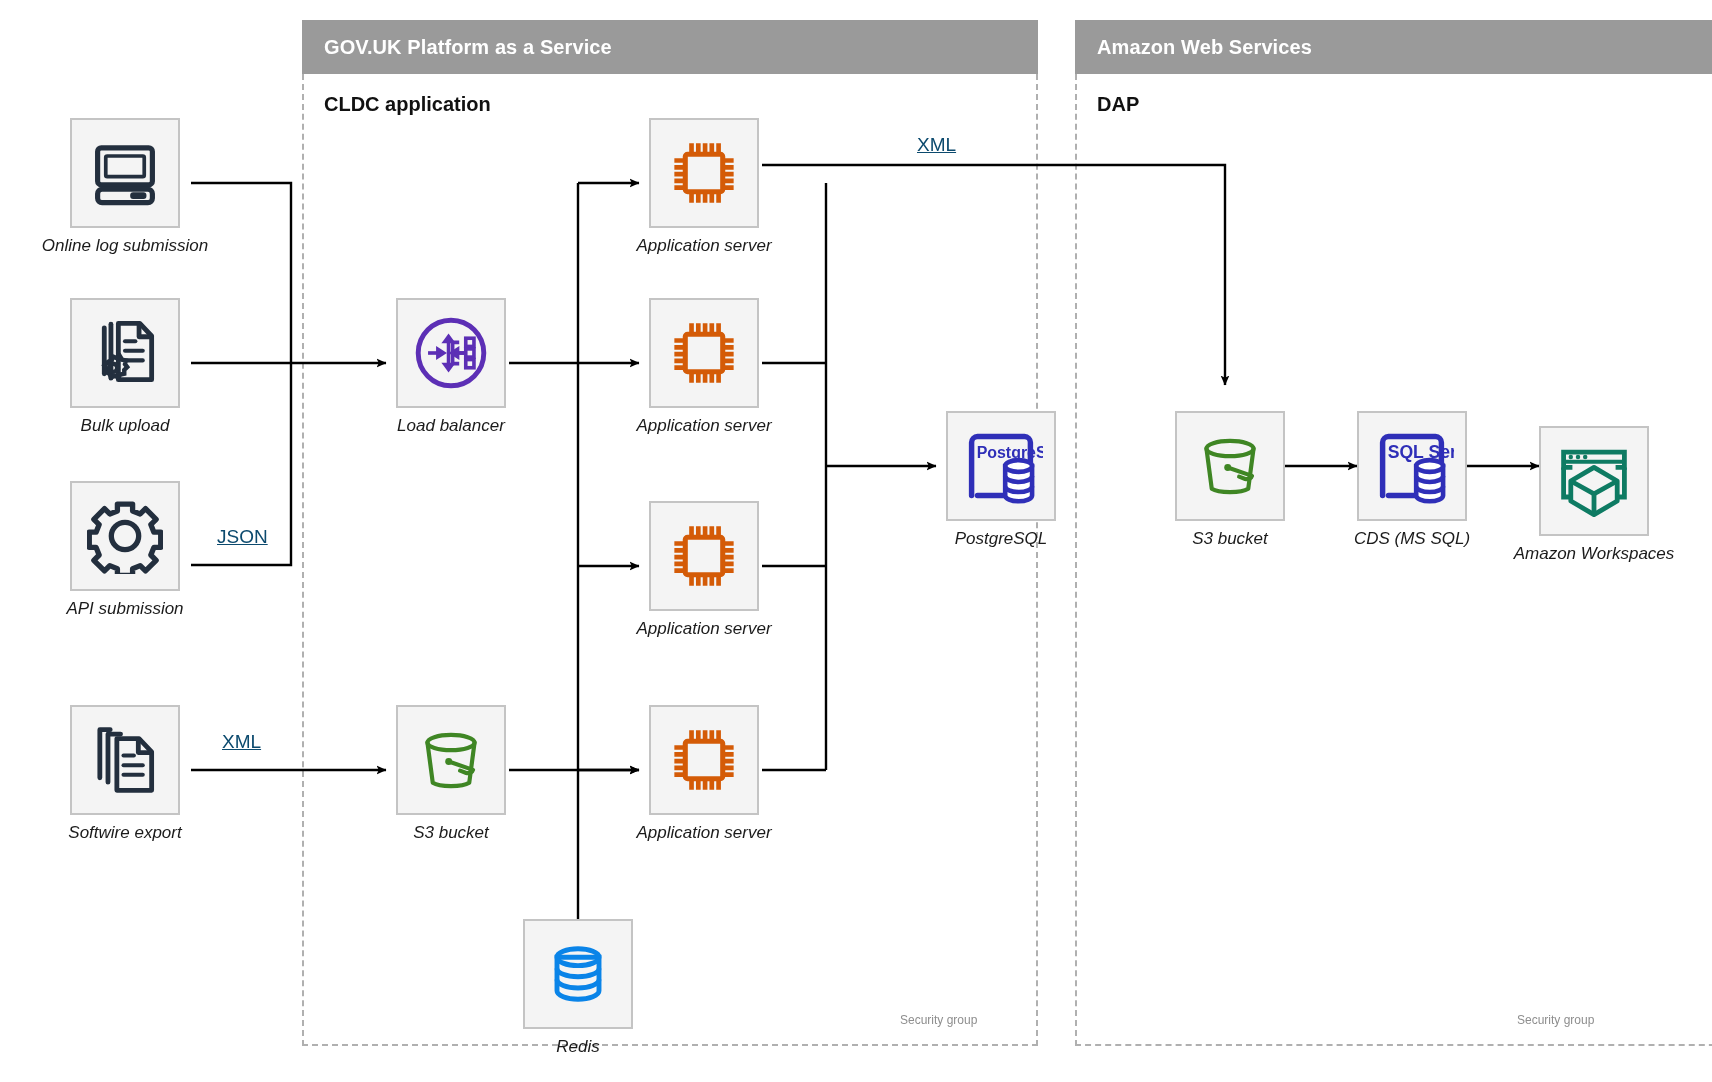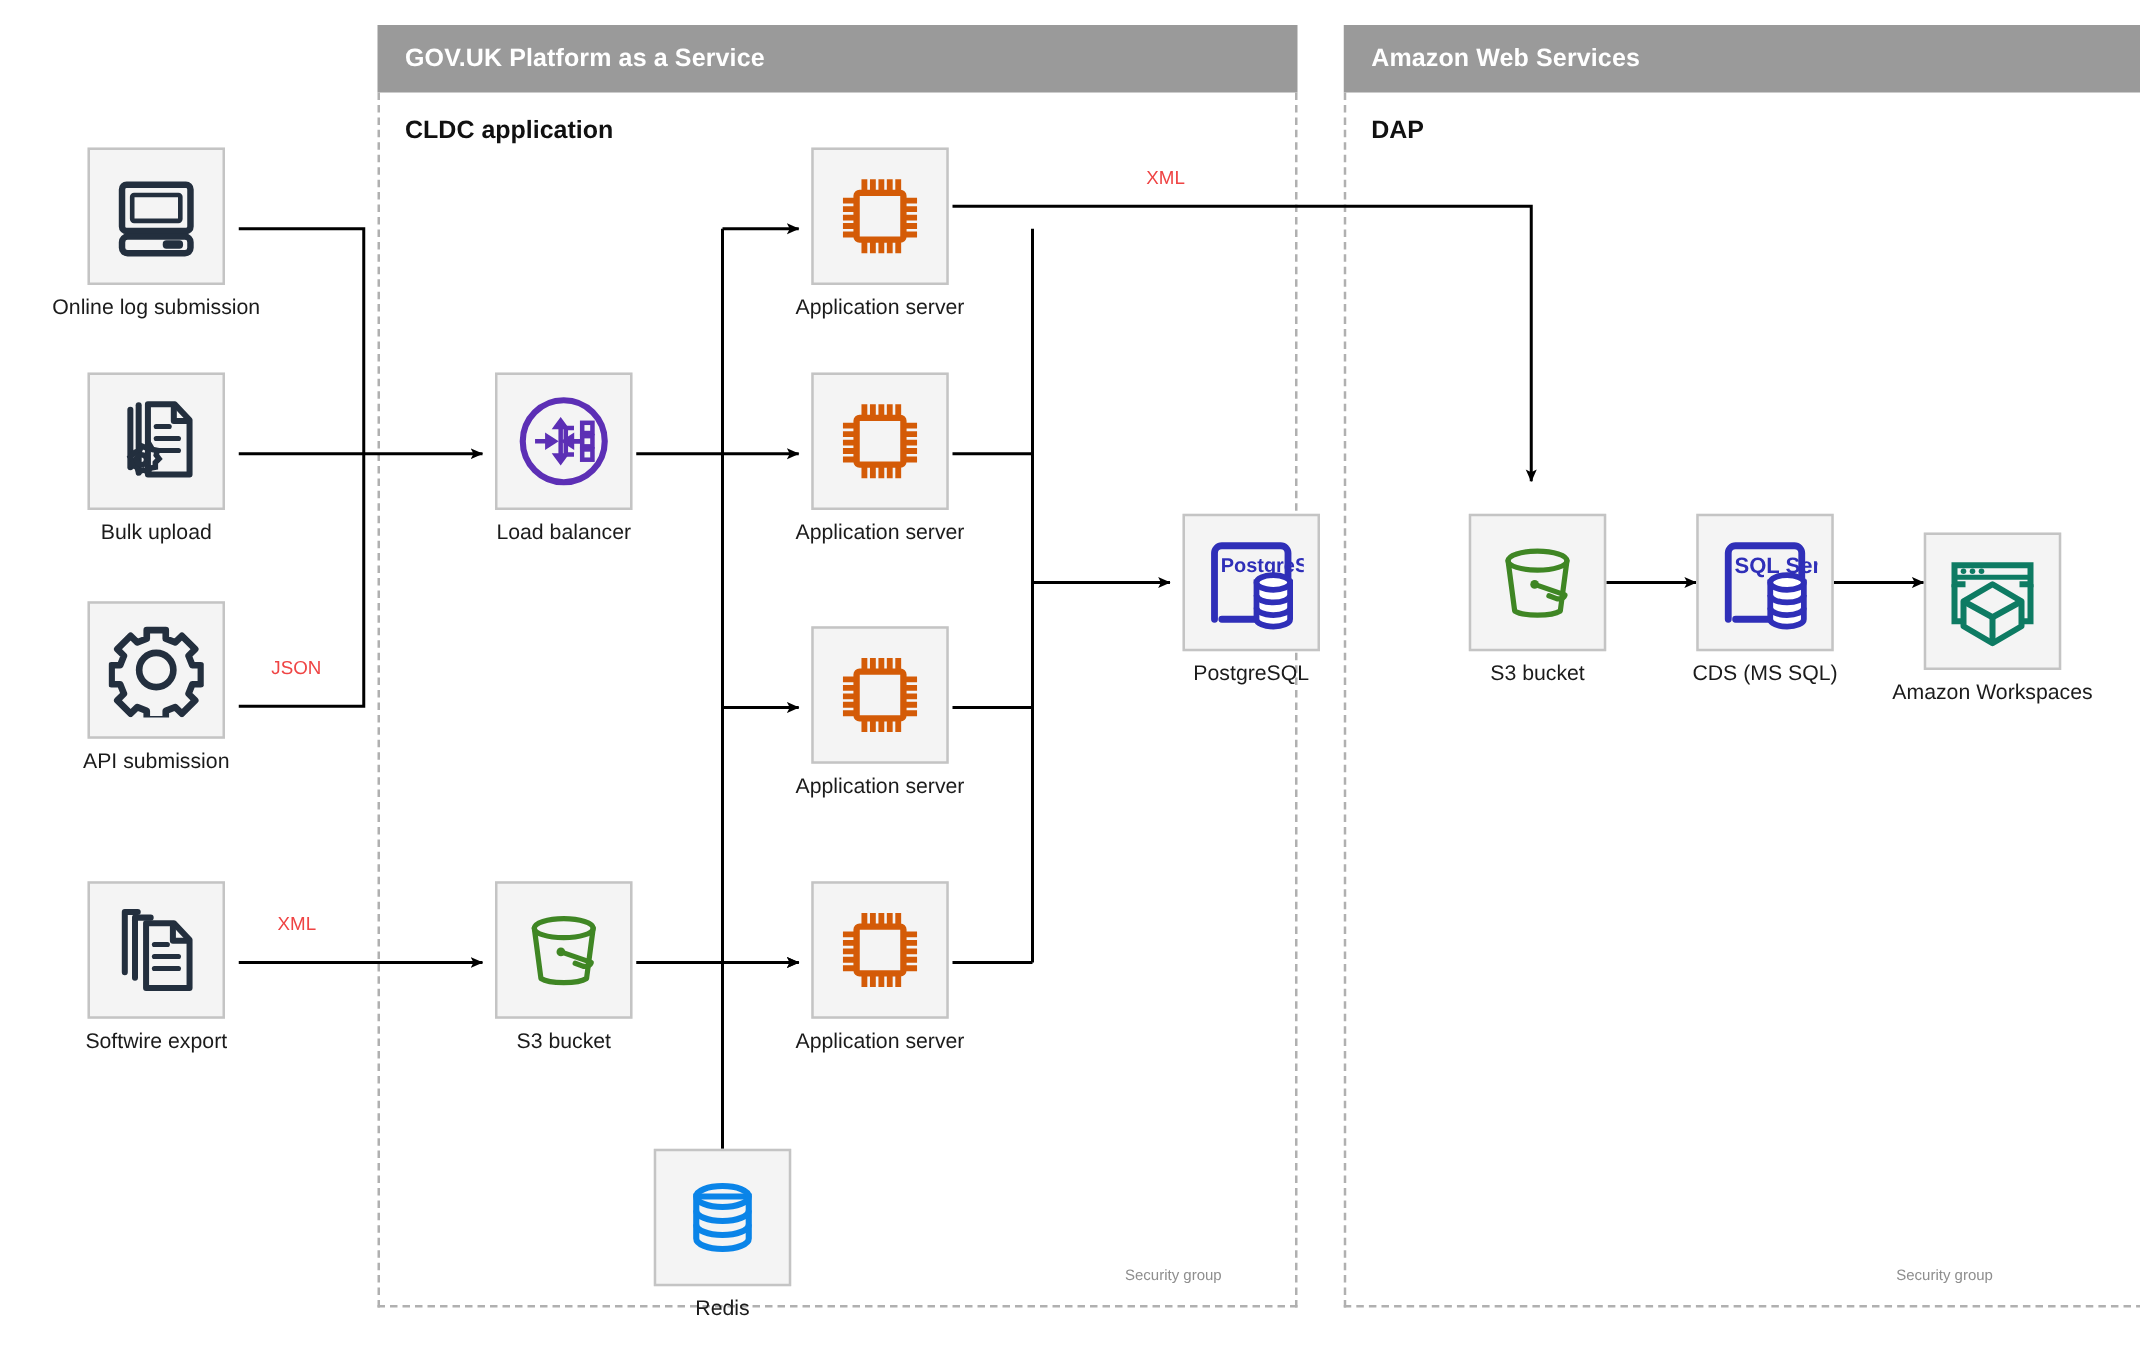--- a/index.html
+++ b/index.html
@@ -6,22 +6,22 @@
   body{font-family:"Liberation Sans", sans-serif;}
   #canvas{position:relative;width:1712px;height:1082px;background:#ffffff;overflow:hidden;}
   svg{display:block;}
   .zone-header{position:absolute;background:#9a9a9a;display:flex;align-items:center;}
   .zone-header span{color:#ffffff;font-weight:bold;font-size:20px;letter-spacing:0.1px;padding-left:22px;}
   .zone-dashed{position:absolute;border:2px dashed #b0b0b0;border-top:none;box-sizing:border-box;}
   .zone-sub{position:absolute;font-weight:bold;font-size:20px;color:#111111;}
   .sec-group{position:absolute;font-size:12px;color:#8e8e8e;}
   .node{position:absolute;}
   .node .tile{width:110px;height:110px;background:#f4f4f4;border:2px solid #c4c4c4;box-sizing:border-box;display:flex;align-items:center;justify-content:center;}
-  .node .cap{position:absolute;top:118px;left:50%;transform:translateX(-50%);white-space:nowrap;font-size:17px;color:#1b1b1b;}
-  .edge-label{position:absolute;font-size:15px;color:#ef4444;white-space:nowrap;}
+  .node .cap{position:absolute;top:118px;left:50%;transform:translateX(-50%);white-space:nowrap;font-size:17px;color:#1b1b1b;font-style:italic;}
+  .edge-label{position:absolute;font-size:19px;color:#0c4a6e;white-space:nowrap;text-decoration:underline;}
 </style>
 </head>
 <body>
 
 <div id="canvas">
 
   <div class="zone-header" style="left:302px;top:20px;width:736px;height:54px;">
     <span>GOV.UK Platform as a Service</span>
   </div>
   <div class="zone-dashed" style="left:302px;top:74px;width:736px;height:972px;"></div>

